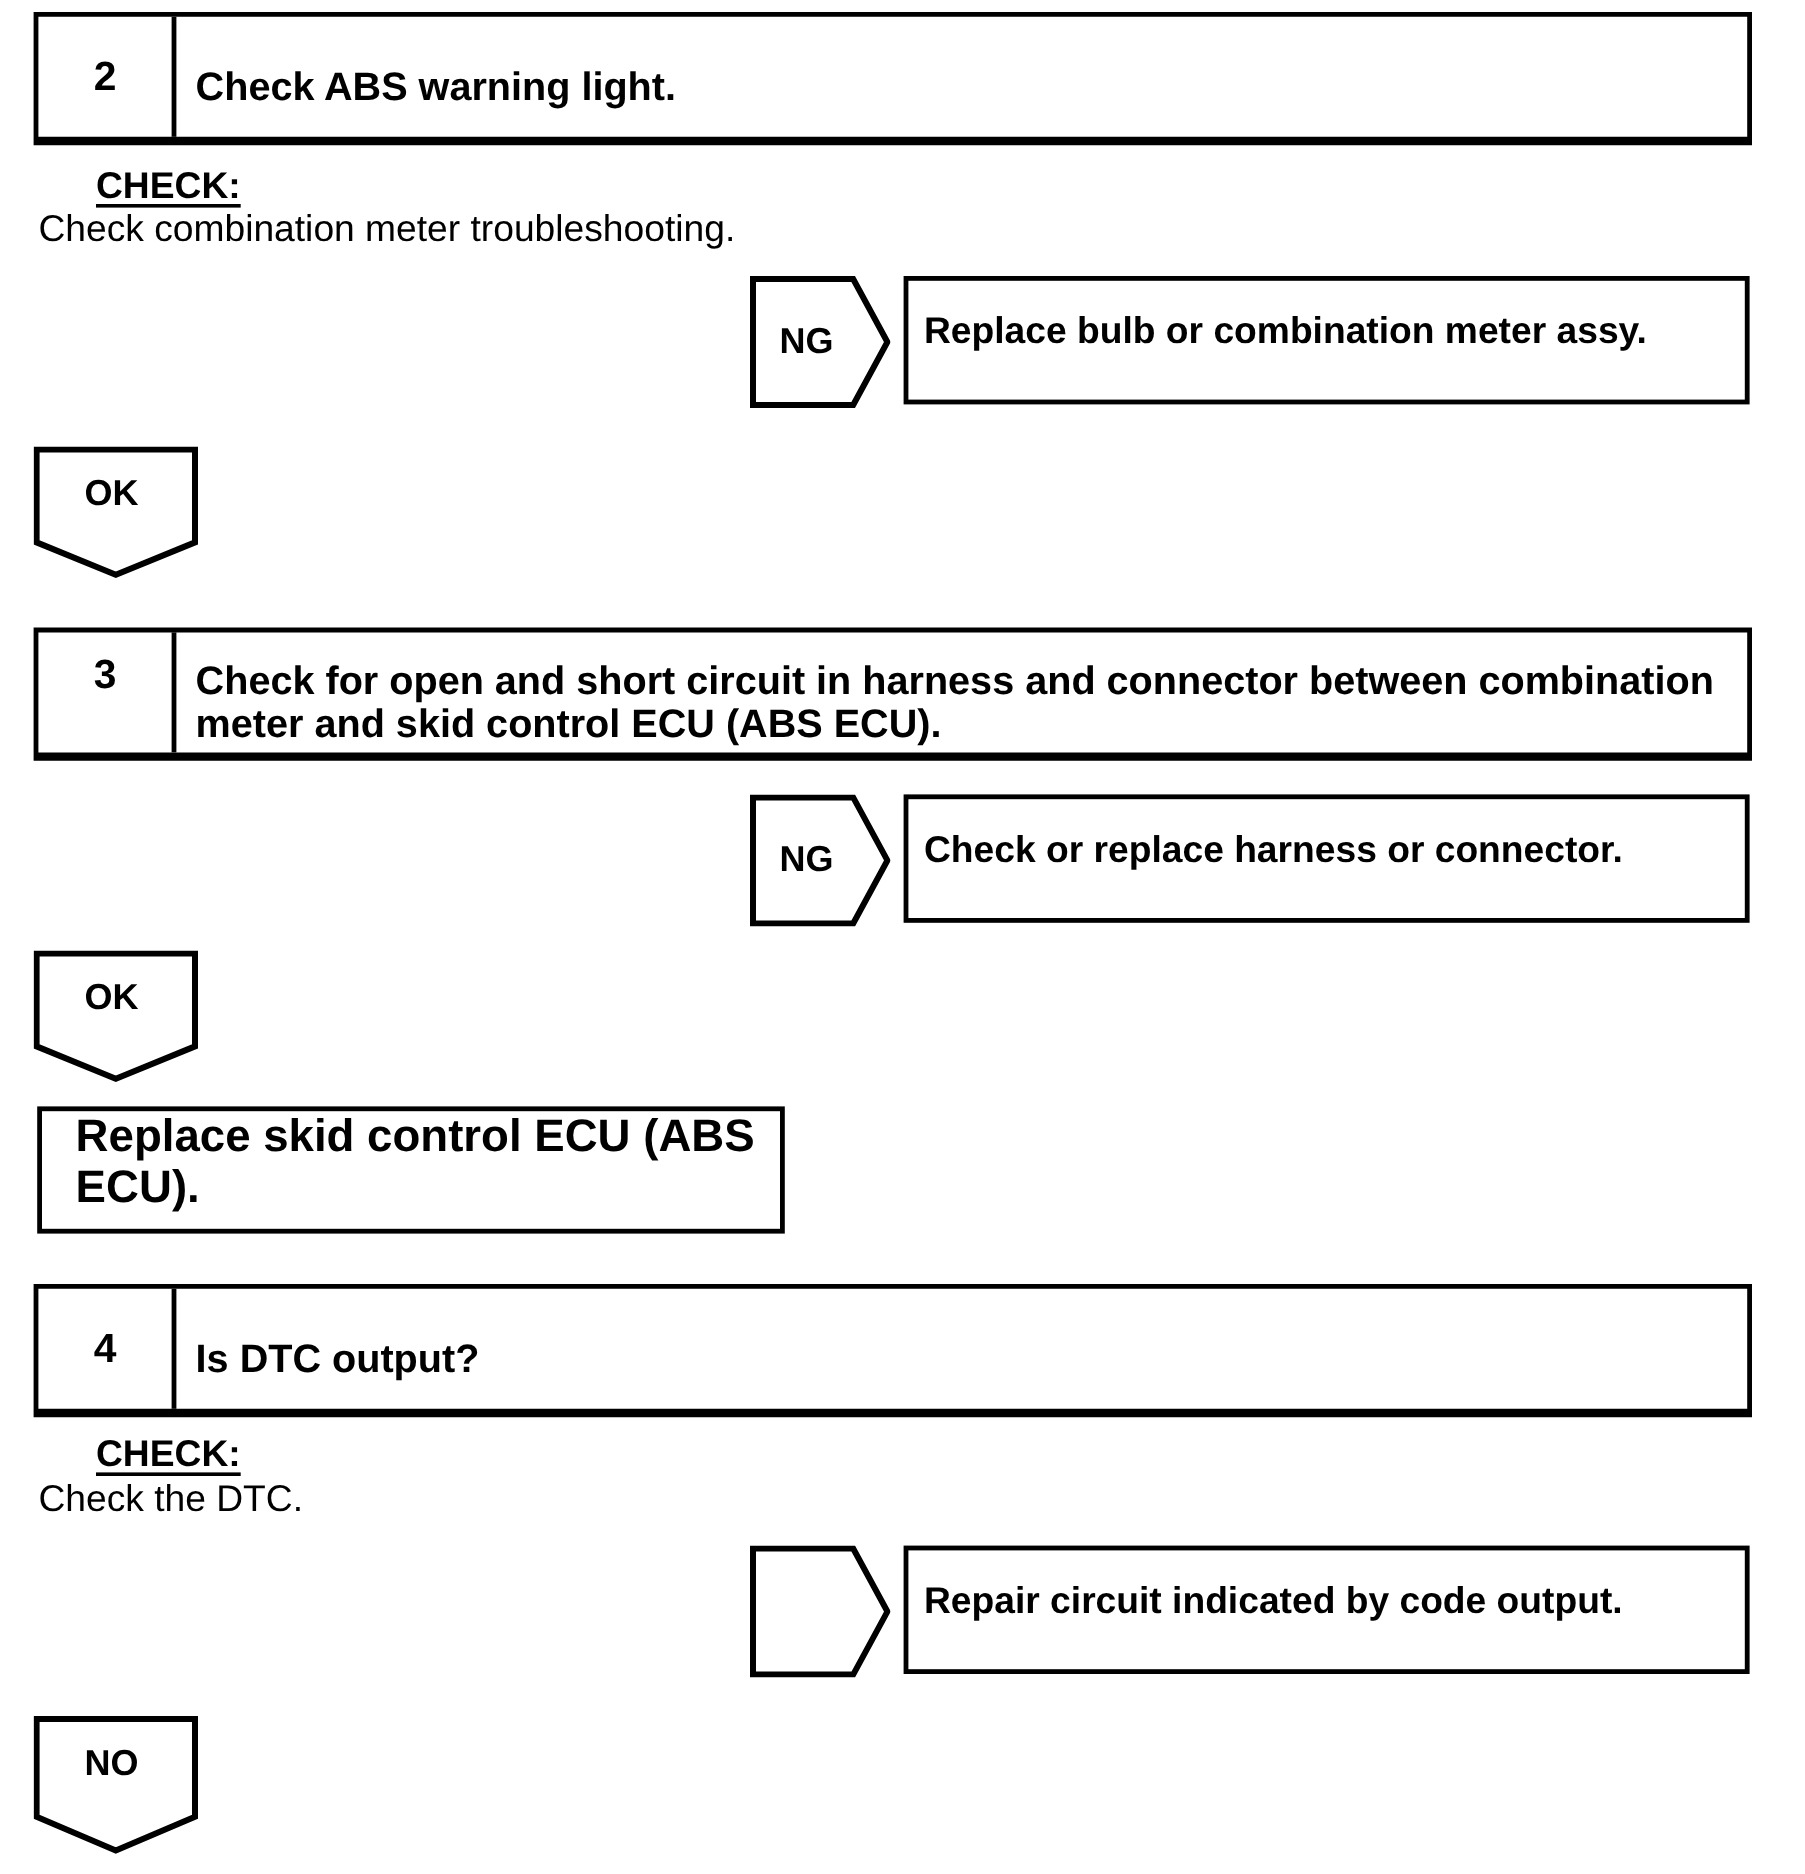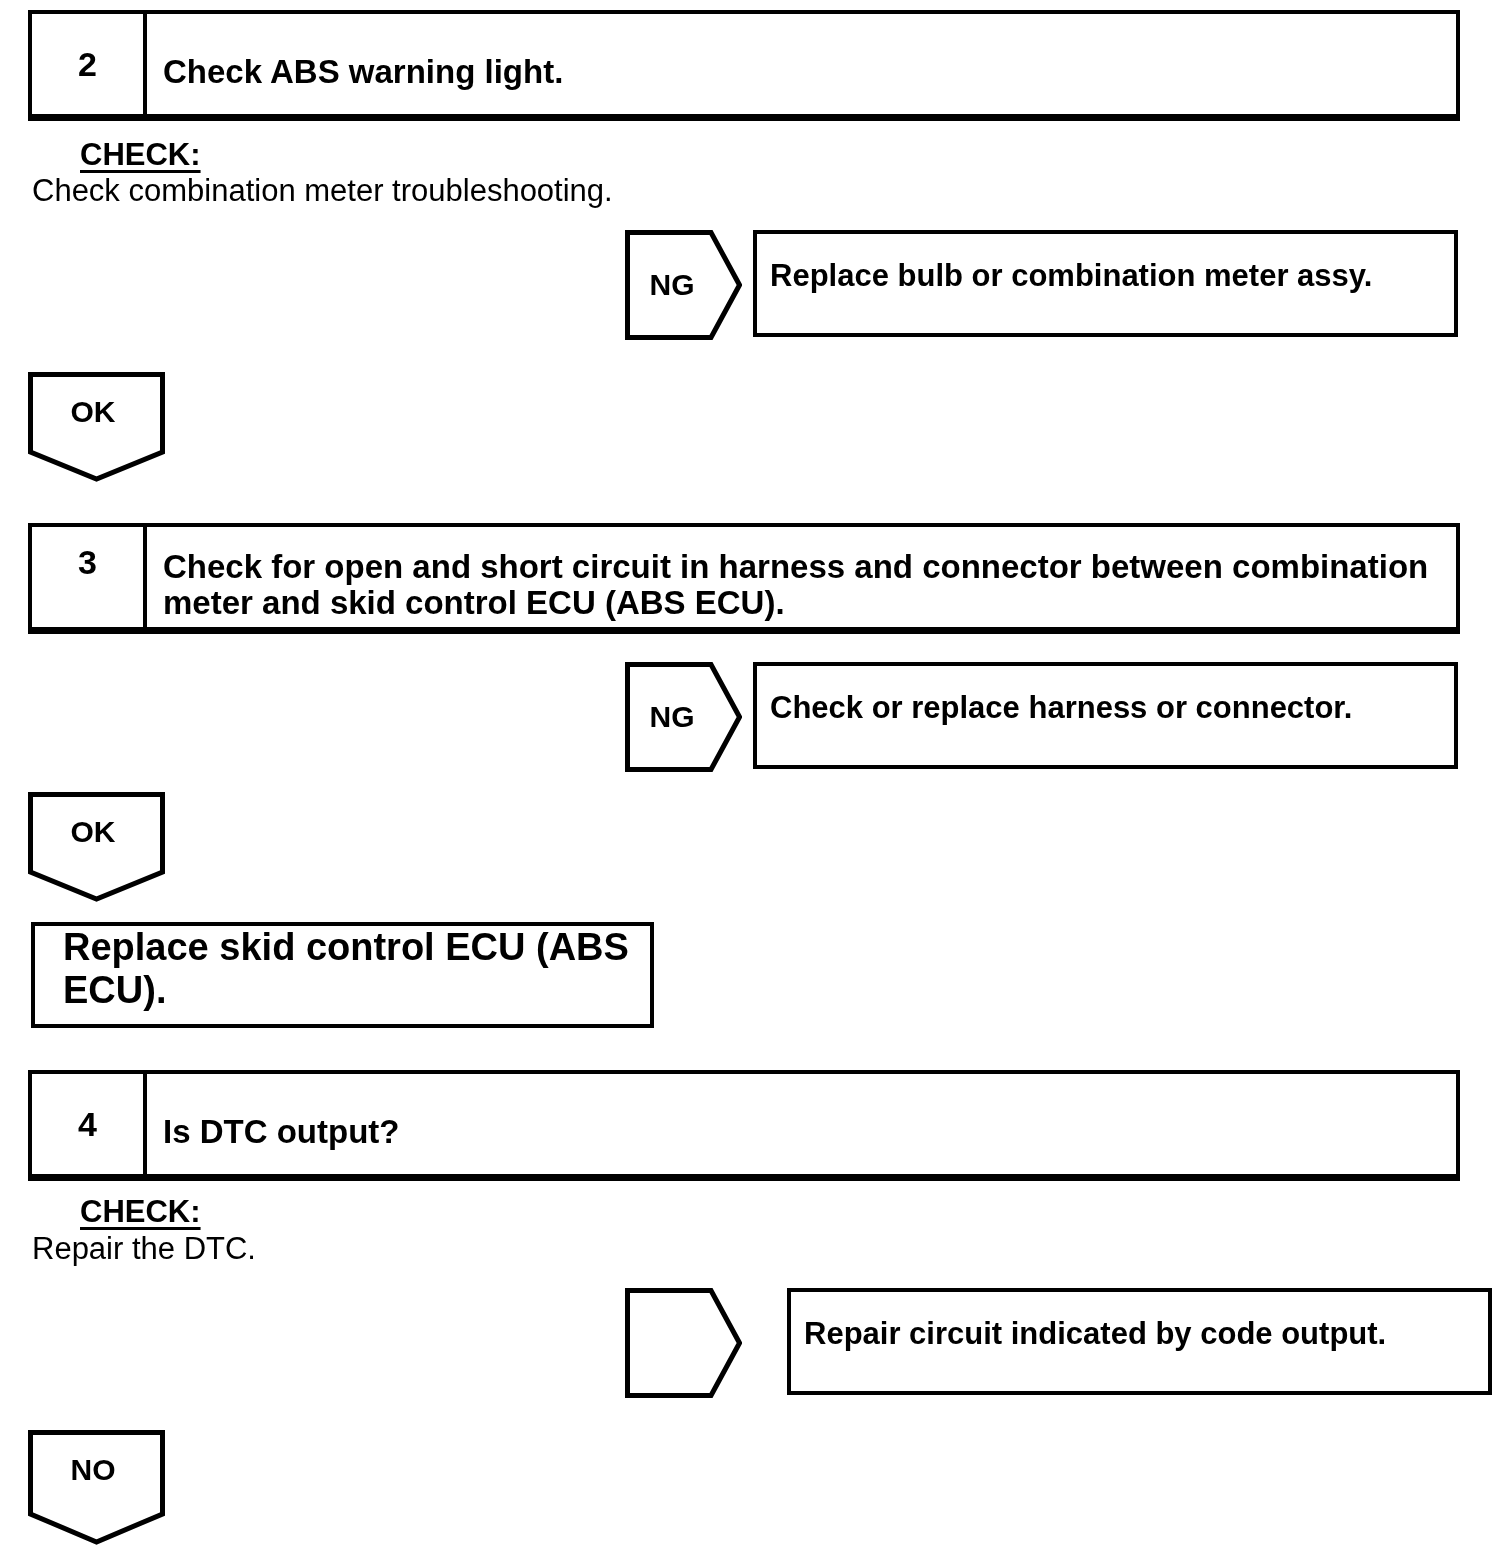--- a/index.html
+++ b/index.html
@@ -182,28 +182,28 @@
 
   <div class="tbox">
     <span>Replace skid control ECU (ABS ECU).</span>
   </div>
 
   <div class="qbox" style="top:1070px;">
     <div class="qnum">4</div>
     <div class="qtitle">Is DTC output?</div>
   </div>
   <div class="check-h" style="top:1194px;">CHECK:</div>
-  <div class="check-t" style="top:1231px;">Repair the DTC.</div>
+  <div class="check-t" style="top:1231px;">Check the DTC.</div>
 
   <div class="pent-r" style="top:1288px;">
     <svg width="117" height="110" viewBox="0 0 117 110">
       <polygon points="2.5,2.5 86,2.5 114.5,55 86,107.5 2.5,107.5" fill="#ffffff" stroke="#000000" stroke-width="5"></polygon>
     </svg>
   </div>
-  <div class="rbox" style="top:1288px;margin-left:34px;">
+  <div class="rbox" style="top:1288px;">
     <span>Repair circuit indicated by code output.</span>
   </div>
 
   <div class="pent-d" style="top:1430px;">
     <svg width="137" height="115" viewBox="0 0 137 115">
       <polygon points="2.5,2.5 134.5,2.5 134.5,84 68.5,112 2.5,84" fill="#ffffff" stroke="#000000" stroke-width="5"></polygon>
     </svg>
     <span class="plabel">NO</span>
   </div>
 

